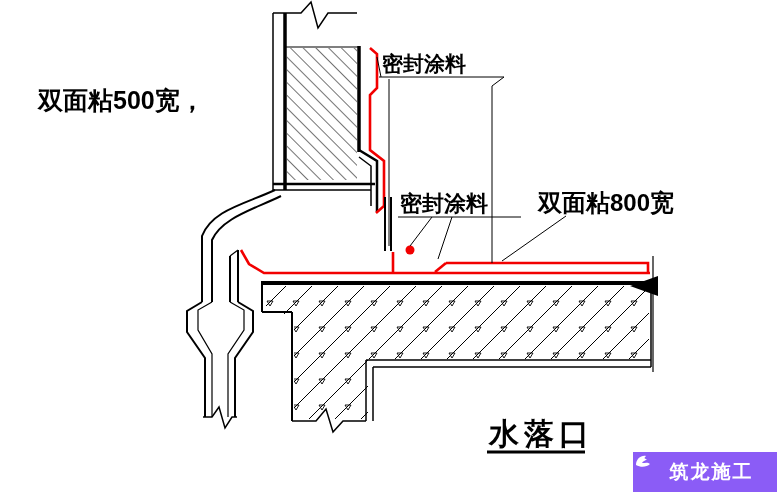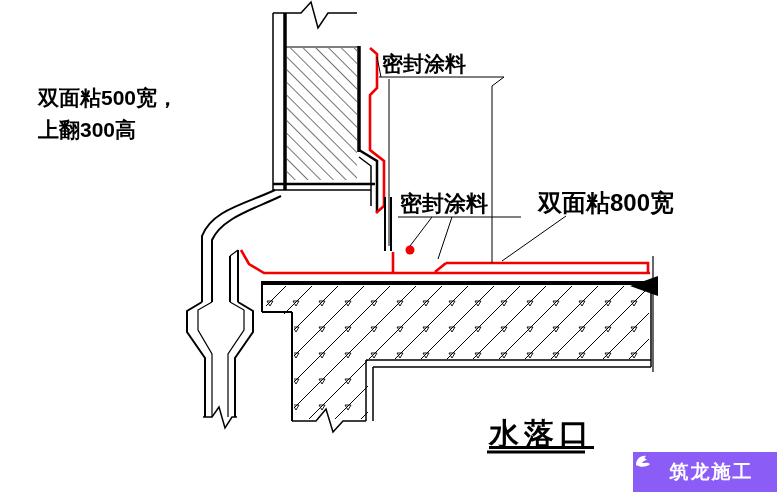--- a/index.html
+++ b/index.html
@@ -9,27 +9,27 @@
     background:#ffffff;
     font-family:"Liberation Sans","DejaVu Sans",sans-serif;
     overflow:hidden;
     padding-left:13px;
   }
   .sheet svg{position:absolute;left:0;top:0;}
   .lbl{position:absolute;color:#000;white-space:nowrap;line-height:1.15;}
   .lbl-seal-top   {left:382px;top:52px;font-size:21px;font-weight:600;}
   .lbl-cps        {left:508px;top:50px;font-size:22px;font-weight:600;}
   .lbl-cps div    {margin-bottom:7px;}
-  .lbl-left       {left:38px;top:86px;font-size:21px;font-weight:700;}
+  .lbl-left       {left:38px;top:86px;font-size:25px;font-weight:700;}
   .lbl-left div   {margin-bottom:8px;}
   .lbl-seal-mid   {left:400px;top:191px;font-size:22px;font-weight:600;}
   .lbl-800        {left:538px;top:189px;font-size:24px;font-weight:700;}
   .title{
     position:absolute;left:489px;top:414px;
-    font-size:30px;font-weight:700;letter-spacing:5px;color:#000;text-decoration:underline;
+    font-size:30px;font-weight:700;letter-spacing:5px;color:#000;
   }
   .watermark{
     position:absolute;right:0;top:452px;width:157px;height:40px;
     background:#8b5cf6;display:flex;align-items:center;justify-content:center;gap:7px;
   }
   .watermark .wm-text{color:#fff;font-size:19px;font-weight:700;letter-spacing:2px;}
   .wm-logo{width:20px;height:20px;flex:0 0 auto;}
 </style>
 </head>
 <body>
@@ -124,21 +124,20 @@
       <line x1="566" y1="216" x2="502" y2="261"></line>
       <line x1="487" y1="452" x2="585" y2="452" stroke-width="3"></line>
     </g>
   </svg>
 
   <div class="lbl lbl-seal-top">密封涂料</div>
 
 
   <div class="lbl lbl-left">
     <div>双面粘500宽，</div>
-    <div>上翻300高</div>
   </div>
 
   <div class="lbl lbl-seal-mid">密封涂料</div>
 
   <div class="lbl lbl-800">双面粘800宽</div>
 
   <div class="title">水落口</div>
 
   <div class="watermark">
     <svg class="wm-logo" viewBox="0 0 20 20">

